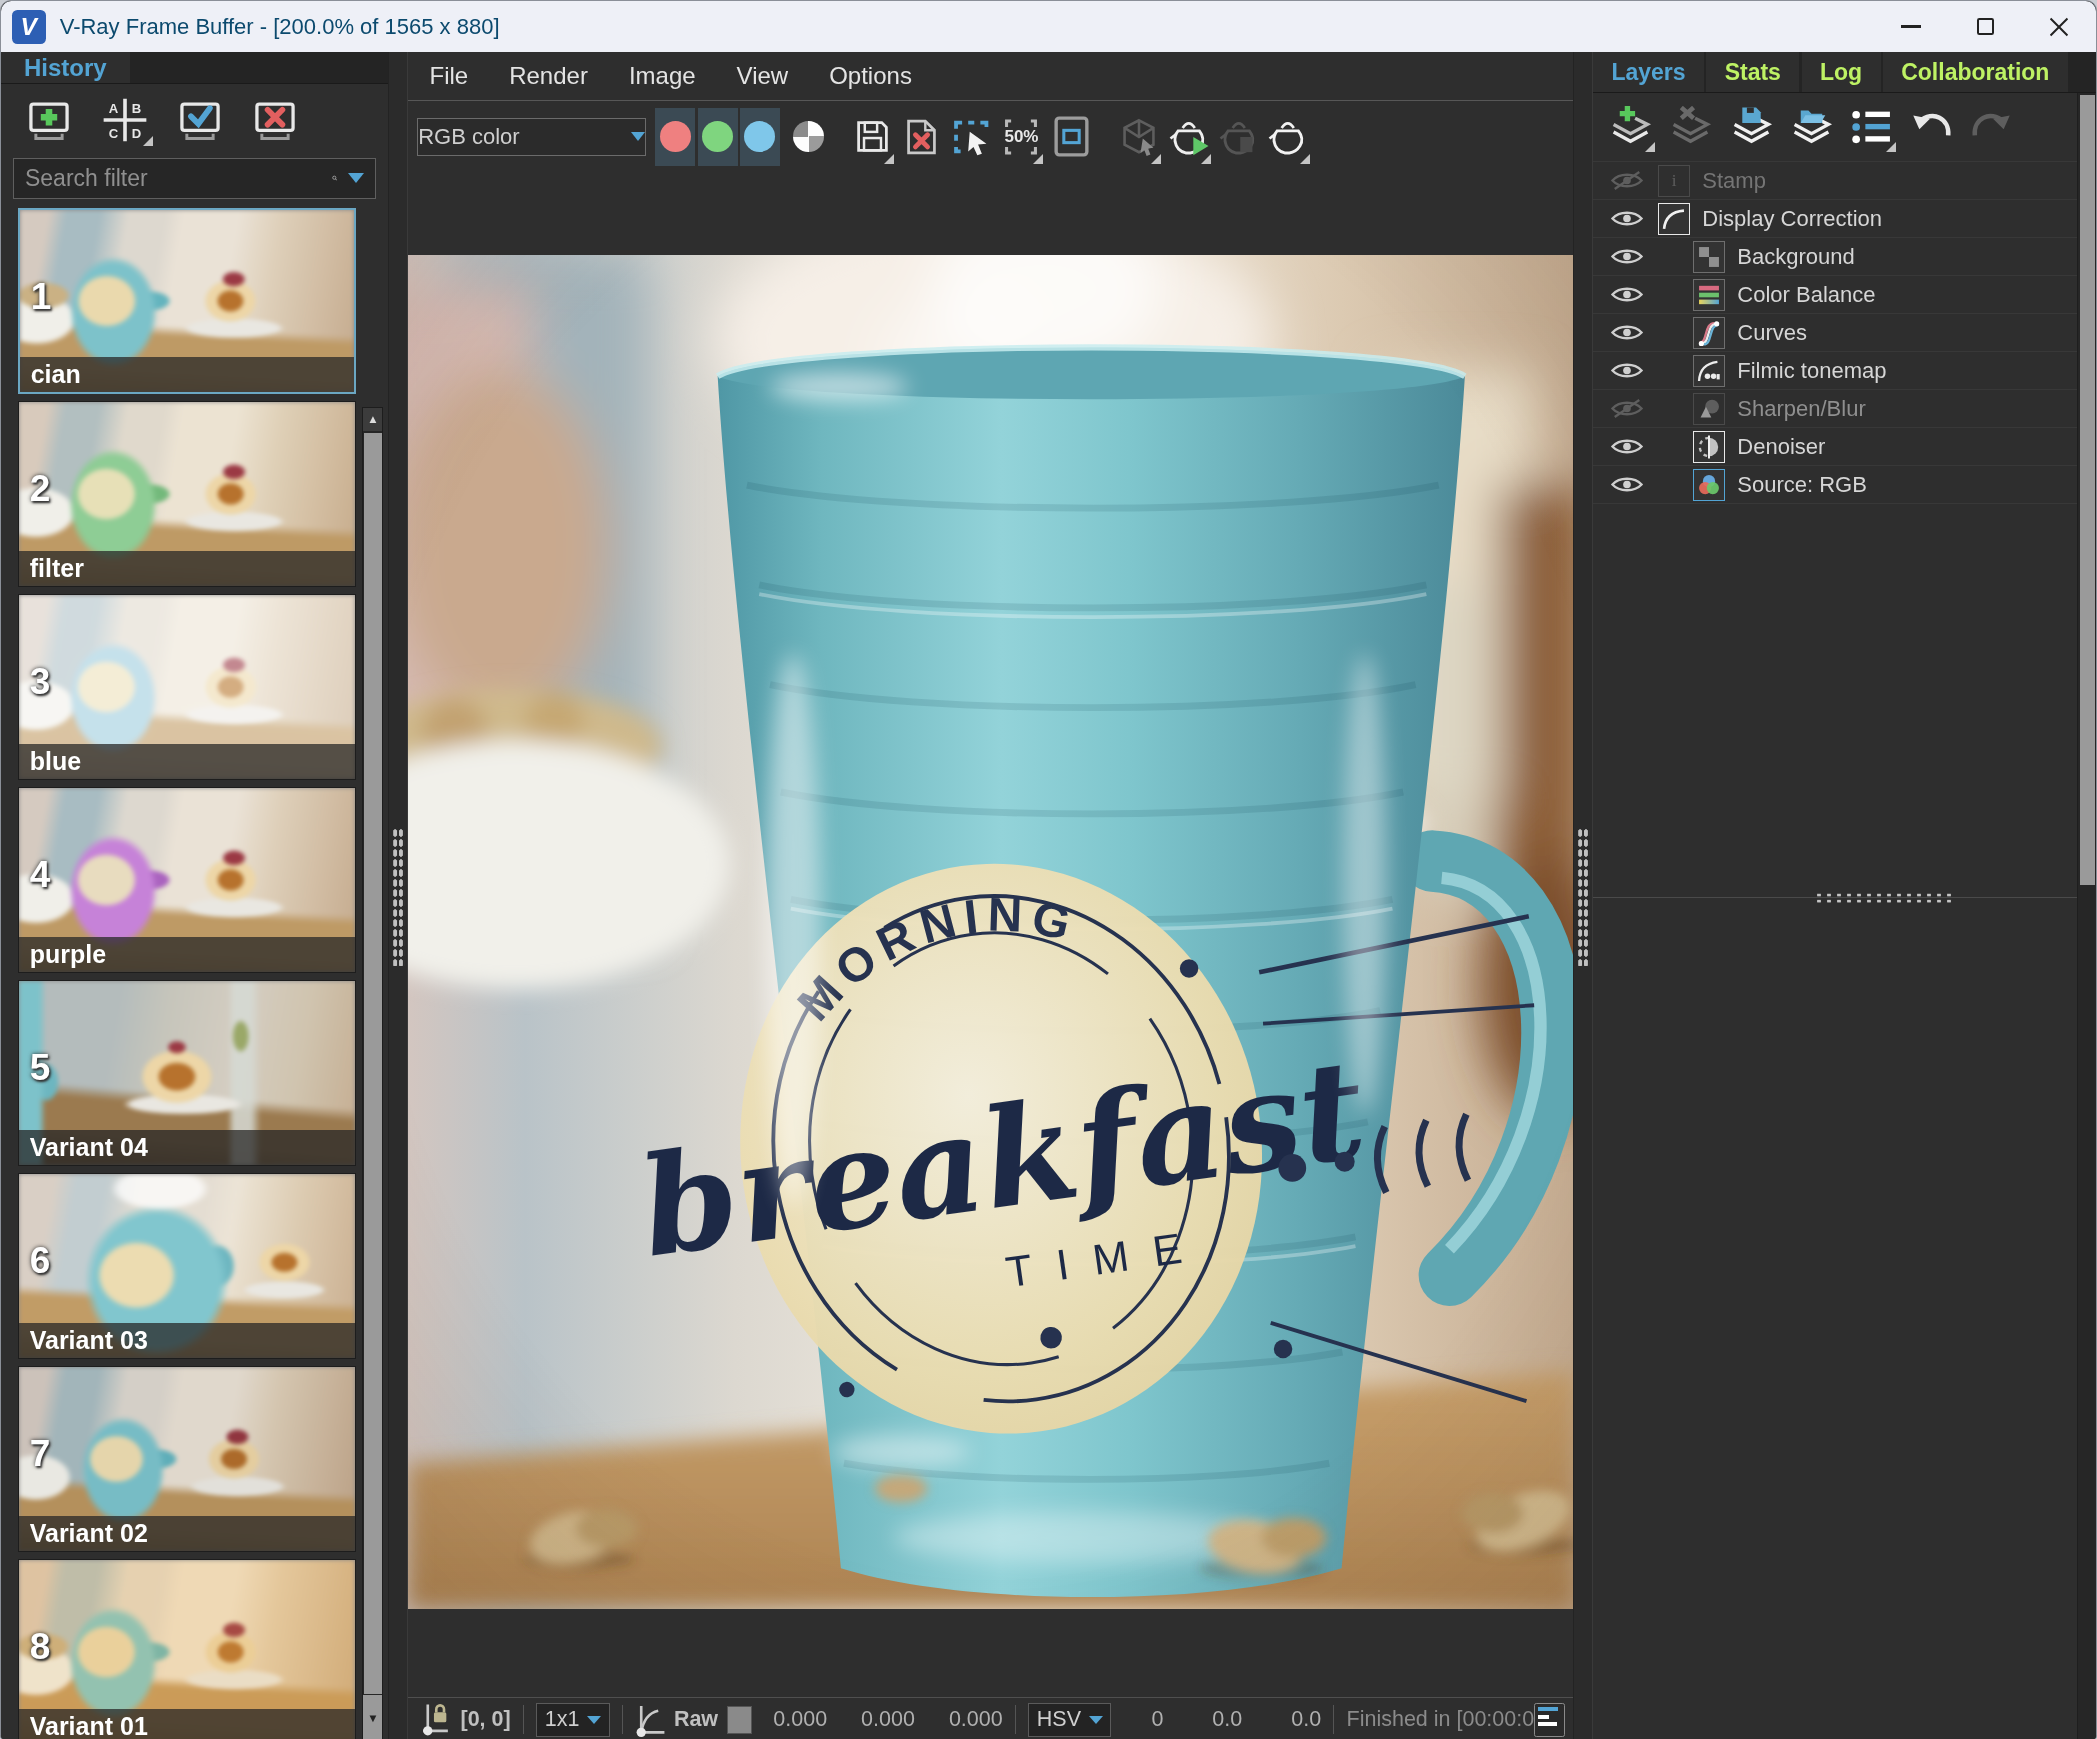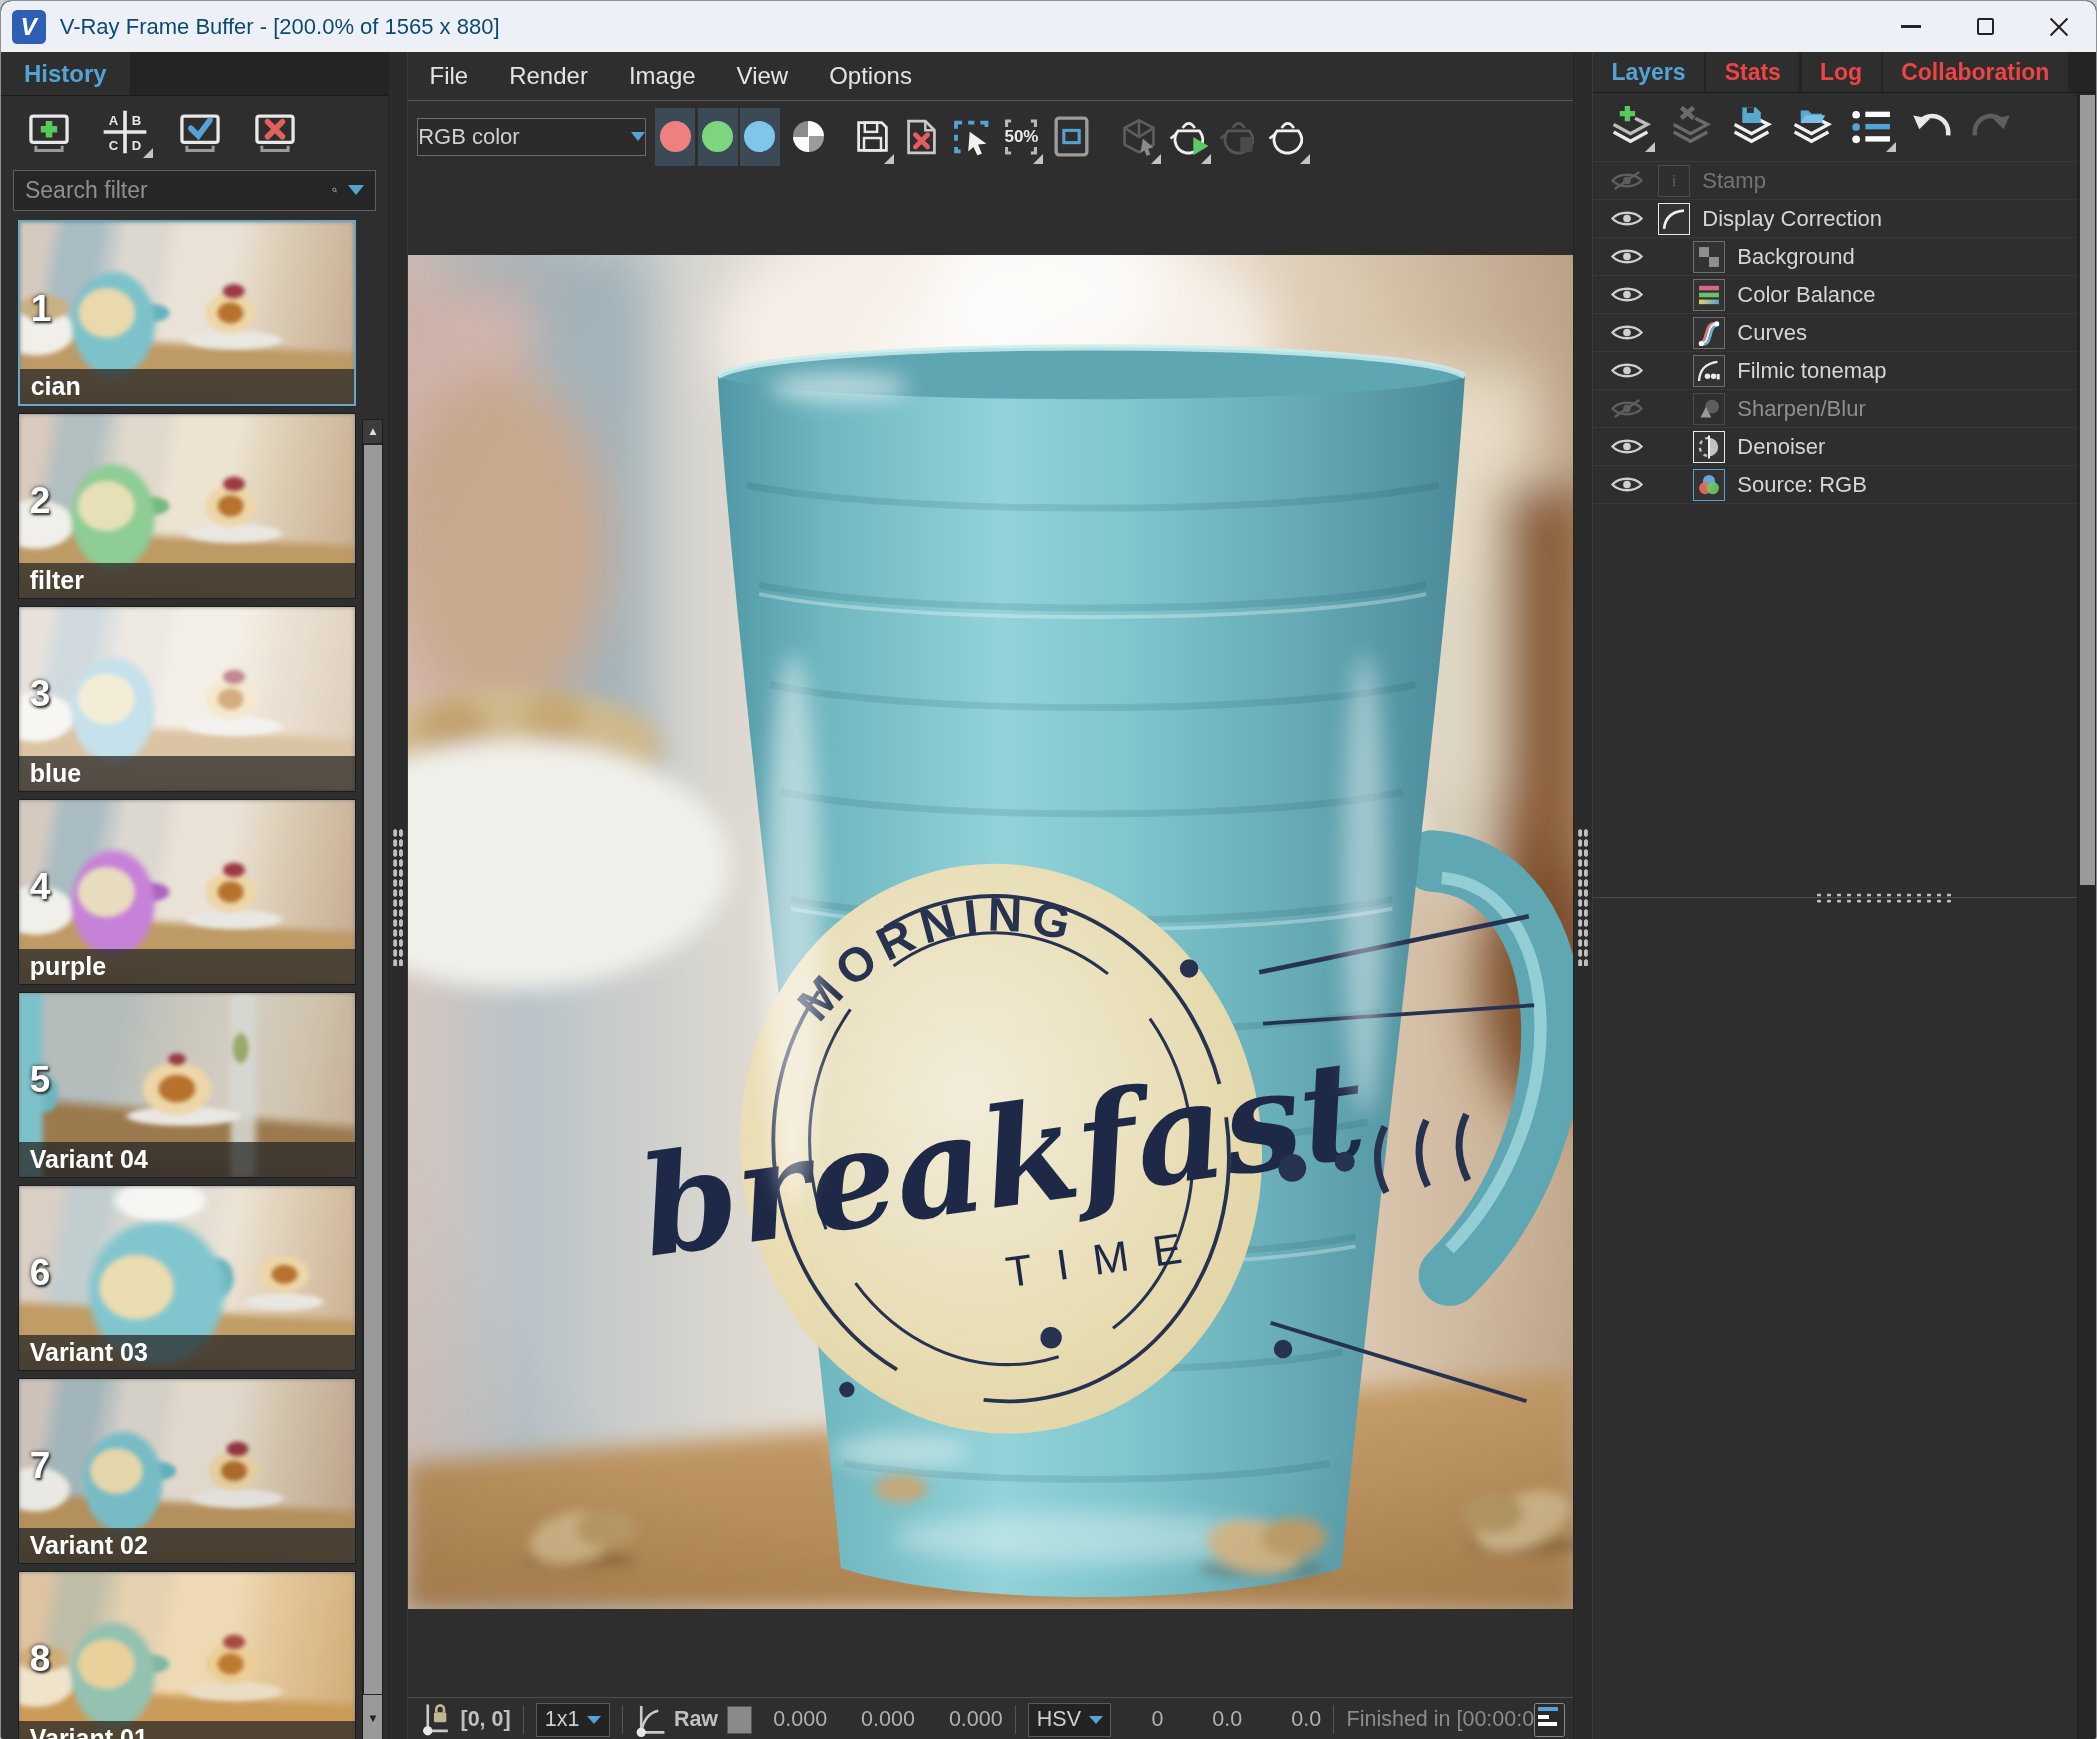--- a/index.html
+++ b/index.html
@@ -18,21 +18,21 @@
   .glyph-max{width:17px;height:17px;border:2.3px solid #222;border-radius:2.3px;}
   
   .main{display:flex;height:1689px;}
   .left-panel{width:387px;display:flex;flex-direction:column;position:relative;background:#2e2e2e;}
   .splitter{width:20px;background:#2b2b2b;position:relative;border-left:0.8px solid #232323;border-right:0.8px solid #3a3a3a;}
   .vdots{position:absolute;top:50%;left:50%;transform:translate(-50%,-50%);width:11.5px;height:138px;
          background-image:radial-gradient(#c0c0c0 2px,transparent 2.4px);background-size:5.8px 10px;}
   .center{flex:1;display:flex;flex-direction:column;min-width:0;background:#2e2e2e;}
   .right-panel{width:503px;position:relative;display:flex;flex-direction:column;background:#2e2e2e;}
   
-  .lp-tabrow{height:44px;background:#242424;display:flex;border-bottom:0.8px solid #1a1a1a;}
+  .lp-tabrow{height:32px;background:#242424;display:flex;border-bottom:0.8px solid #1a1a1a;}
   .lp-tab{background:#2e2e2e;padding:0 23px;display:flex;align-items:center;font-size:24px;font-weight:bold;color:#53a4d4;}
   .lp-toolbar{height:72px;display:flex;align-items:center;gap:15.3px;padding-left:18.4px;}
   .hist-btn{width:60px;height:54px;display:flex;align-items:center;justify-content:center;position:relative;}
   .corner::after{content:"";position:absolute;right:1.5px;bottom:1.5px;border-left:10px solid transparent;border-bottom:10px solid #c4c4c4;}
   .search-row{margin:1.5px 12.3px 7.7px 12.3px;height:41px;border:0.8px solid #5f5f5f;background:#262626;display:flex;align-items:center;}
   .search-row input{flex:1;background:transparent;border:none;outline:none;color:#ddd;font-size:23px;padding:0 10.7px;font-family:"Liberation Sans",sans-serif;}
   .search-row input::placeholder{color:#8f8f8f;}
   .tri-blue{width:0;height:0;border-left:8.4px solid transparent;border-right:8.4px solid transparent;border-top:10px solid #53a4d4;margin:0 10.7px;}
   .thumb-list{flex:1;position:relative;overflow:hidden;padding:1.5px 0 0 17px;}
   .thumb{width:338px;height:186px;position:relative;margin-bottom:7px;border:0.8px solid #1d1d1d;overflow:hidden;background:#888;}
@@ -149,21 +149,21 @@
   .sb-bold{font-weight:bold;color:#c0c0c0;}
   .sb-box{height:34px;background:#232323;border:0.8px solid #5a5a5a;display:flex;align-items:center;padding:0 7.7px;color:#cfcfcf;gap:7.7px;flex:none;}
   .sb-box .tri-blue{margin:0;border-left-width:7px;border-right-width:7px;border-top-width:8.4px;}
   .sb-swatch{width:24.5px;height:28px;background:#8a8a8a;border:0.8px solid #555;flex:none;}
   .sb-val{color:#b0b0b0;flex:none;}
   .sb-msg{color:#8b8b8b;white-space:nowrap;overflow:hidden;flex:1;}
   .sb-logicon{flex:none;width:31px;height:34px;background:#2a2a2a;border:1.5px solid #8a8a8a;border-radius:2.3px;padding:3.8px 3.1px;display:flex;flex-direction:column;gap:3.8px;}
   .sb-logicon i{display:block;height:3.8px;}
   
   .rp-tabrow{height:41px;background:#242424;display:flex;border-bottom:0.8px solid #1a1a1a;}
-  .rp-tab{padding:0 18.4px;background:#2e2e2e;margin-right:2.3px;display:flex;align-items:center;font-size:23px;font-weight:bold;color:#ef4444;}
+  .rp-tab{padding:0 18.4px;background:#2e2e2e;margin-right:2.3px;display:flex;align-items:center;font-size:23px;font-weight:bold;color:#bef264;}
   .rp-tab.active{color:#53a4d4;}
   .rp-toolbar{height:68px;display:flex;align-items:center;padding-left:12.3px;gap:9.2px;}
   .rp-btn{width:51px;height:52px;display:flex;align-items:center;justify-content:center;position:relative;}
   .layer-list{border-top:0.8px solid #383838;}
   .layer-row{height:38px;display:flex;align-items:center;border-bottom:0.8px solid #383838;font-size:22px;color:#d6d6d6;}
   .layer-row .eye{width:34px;height:23px;margin-left:17px;flex:none;}
   .licon{width:32px;height:32px;border:1.5px solid #6e6e6e;background:#333;margin-left:14px;flex:none;display:flex;align-items:center;justify-content:center;}
   .licon.lvl1{margin-left:49px;}
   .licon.frame-white{border-color:#e8e8e8;}
   .licon.frame-blue{border-color:#53a4d4;}

